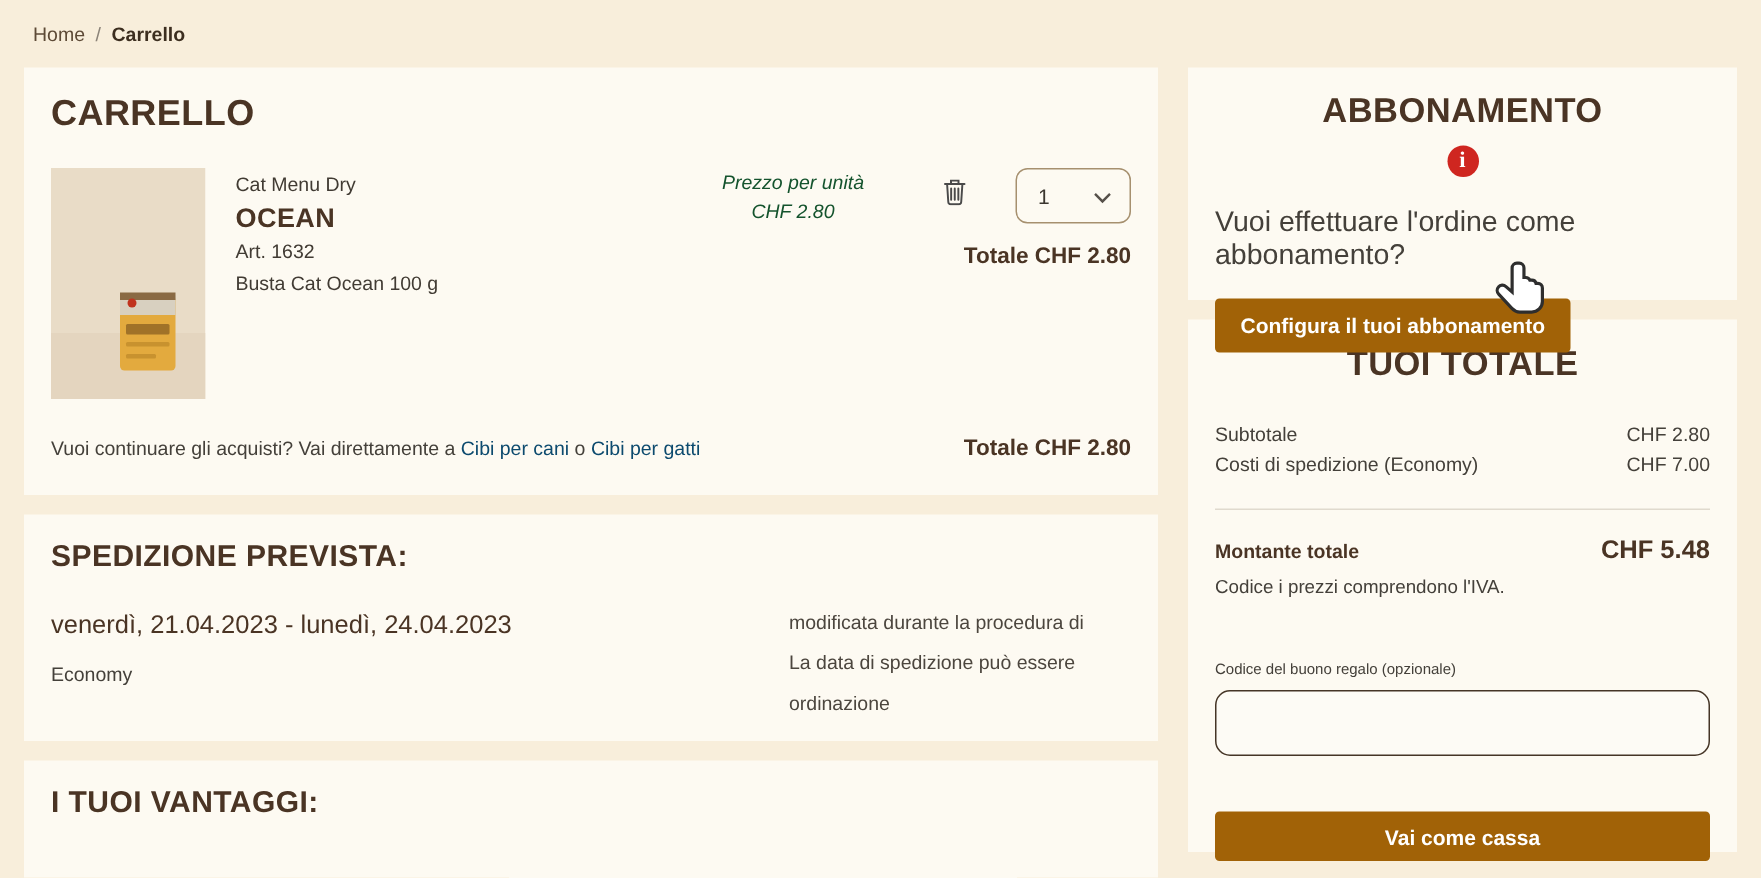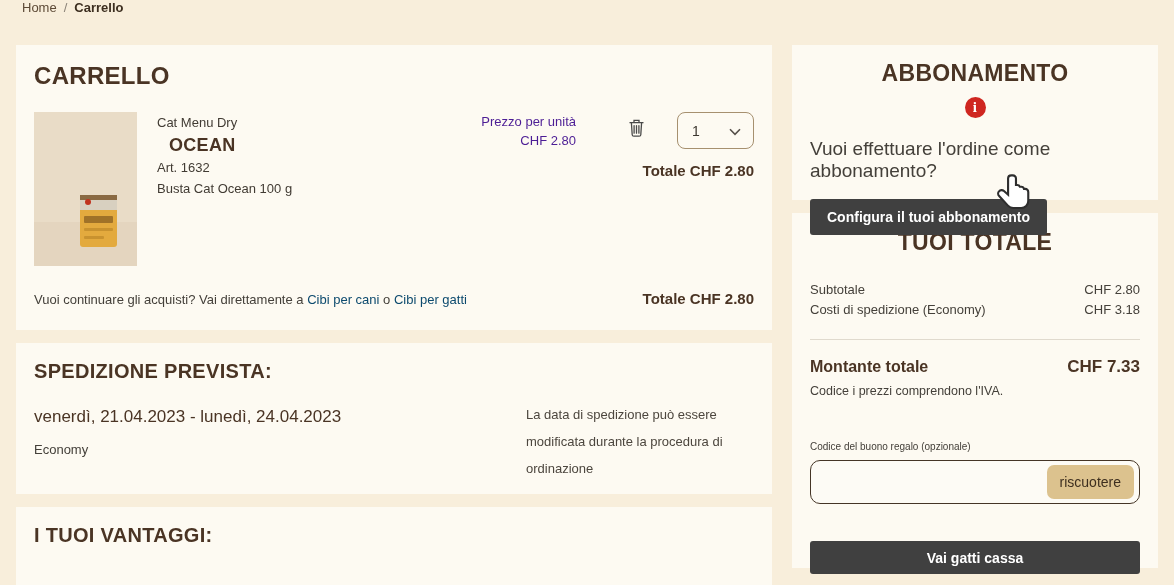--- a/index.html
+++ b/index.html
@@ -4,42 +4,42 @@
 <style>
   html,body{margin:0;padding:0;}
   body{
     width:1174px;height:585px;overflow:hidden;
     background:#f8eedb;
     font-family:"Liberation Sans", sans-serif;
     -webkit-font-smoothing:antialiased;
   }
   .page{width:1174px;height:585px;position:relative;box-sizing:border-box;padding:0 16px;}
   
-  .breadcrumb{height:45px;display:flex;padding-left:6px;font-size:13px;color:#5d4a36;gap:7px;}
+  .breadcrumb{height:45px;display:flex;align-items:center;padding-left:6px;font-size:13px;color:#5d4a36;gap:7px;}
   .breadcrumb a{color:#5d4a36;text-decoration:none;cursor:pointer;}
   .breadcrumb .sep{color:#8b8378;}
   .breadcrumb .crumb-current{color:#3c2e1f;font-weight:bold;}
   
   .columns{display:flex;gap:20px;align-items:flex-start;}
   .col-left{width:756px;display:flex;flex-direction:column;gap:13px;}
   .col-right{width:366px;display:flex;flex-direction:column;gap:13px;}
   .card{background:#fdfaf2;box-sizing:border-box;padding:17px 18px;}
   h1,h2{margin:0;color:#4a3424;font-weight:bold;letter-spacing:.3px;}
   h1{font-size:24px;}
   .h-mid{font-size:20px;}
   .h-right{font-size:23px;display:flex;align-items:center;gap:10px;flex-direction:column;}
   
   .card-cart{height:285px;}
   .product-row{display:flex;margin-top:22px;}
   .product-img{width:103px;height:154px;flex:0 0 103px;}
   .product-info{margin-left:20px;flex:1;color:#413b33;font-size:13px;line-height:21px;}
-  .product-name{font-size:18px;font-weight:bold;color:#4a3424;line-height:24px;letter-spacing:.3px;margin-left:12px;}
+  .product-name{font-size:18px;font-weight:bold;color:#4a3424;line-height:24px;letter-spacing:.3px;}
   .product-right{width:350px;}
   .right-top{display:flex;justify-content:flex-end;align-items:flex-start;}
-  .price-block{text-align:right;font-size:13px;color:#4c1d95;line-height:19px;}
+  .price-block{text-align:center;font-size:13px;color:#14532d;line-height:19px;font-style:italic;}
   .trash-btn{background:none;border:none;padding:2px;margin:4px 30px 0 50px;cursor:pointer;line-height:0;}
   .qty-select{width:77px;height:37px;box-sizing:border-box;border:1px solid #a6906f;border-radius:8px;
     display:flex;align-items:center;justify-content:space-between;padding:0 12px 0 14px;
     font-size:14px;color:#3b362f;cursor:pointer;background:transparent;}
   .line-total{text-align:right;font-size:15px;font-weight:bold;color:#4a3424;margin-top:12px;}
   .cart-bottom{display:flex;justify-content:space-between;align-items:baseline;margin-top:24px;}
   .continue{font-size:13px;color:#44403a;}
   .continue a{color:#0c4a6e;text-decoration:none;cursor:pointer;}
   .cart-total{font-size:15px;font-weight:bold;color:#4a3424;}
   
@@ -49,32 +49,32 @@
   .ship-method{margin-top:15px;font-size:13px;color:#44403a;}
   .ship-note{margin-top:18px;width:228px;font-size:13px;color:#4c463e;line-height:27px;}
   
   .card-benefits{height:120px;}
   
   .card-sub{height:155px;position:relative;padding-top:15px;}
   .info-icon{width:21px;height:21px;border-radius:50%;background:#cf2620;color:#fff;
     display:inline-flex;align-items:center;justify-content:center;
     font-family:"Liberation Serif", serif;font-size:15px;font-weight:bold;font-style:normal;}
   .sub-question{margin:20px 0 0 0;font-size:19px;color:#44403a;}
-  .btn-red{background:#404040;color:#fff;border:none;border-radius:3px;font-weight:bold;
+  .btn-red{background:#a16207;color:#fff;border:none;border-radius:3px;font-weight:bold;
     font-size:14px;font-family:"Liberation Sans", sans-serif;cursor:pointer;}
   .btn-configure{margin-top:17px;padding:10px 17px;}
   .cursor-hand{position:absolute;left:202px;top:128px;pointer-events:none;}
   
   .card-summary{height:355px;padding-top:16px;}
   .sum-rows{margin-top:24px;}
   .sum-row{display:flex;justify-content:space-between;font-size:13px;color:#44403a;line-height:20px;}
   .divider{border:none;border-top:1px solid #e0dace;margin:19px 0 0 0;}
   .sum-total{display:flex;justify-content:space-between;align-items:baseline;margin-top:17px;
     font-weight:bold;color:#4a3424;}
-  .sum-total .t-label{font-size:16px;}
+  .sum-total .t-label{font-size:13px;}
   .sum-total .t-value{font-size:17px;}
   .vat-note{margin-top:7px;font-size:12.5px;color:#44403a;}
   .voucher-label{margin-top:43px;font-size:10px;color:#44403a;}
   .voucher-box{position:relative;margin-top:8px;height:44px;box-sizing:border-box;
     border:1px solid #453526;border-radius:10px;background:#fdfbf5;}
   .voucher-box input{position:absolute;left:10px;top:4px;bottom:4px;right:110px;border:none;
     background:transparent;outline:none;font-size:14px;color:#3b362f;font-family:"Liberation Sans",sans-serif;}
   .btn-tan{position:absolute;top:4px;bottom:4px;right:5px;background:#dcc28e;color:#3e2f1f;
     border:none;border-radius:7px;padding:0 13px;font-size:14px;
     font-family:"Liberation Sans", sans-serif;cursor:pointer;}
@@ -163,22 +163,22 @@
       </section>
 
       <section class="card card-shipping">
         <h2 class="h-mid">SPEDIZIONE PREVISTA:</h2>
         <div class="ship-row">
           <div>
             <div class="ship-dates">venerdì, 21.04.2023 - lunedì, 24.04.2023</div>
             <div class="ship-method">Economy</div>
           </div>
           <div class="ship-note">
+            <div>modificata durante la procedura di</div>
             <div>La data di spedizione può essere</div>
-            <div>modificata durante la procedura di</div>
             <div>ordinazione</div>
           </div>
         </div>
       </section>
 
       <section class="card card-benefits">
         <h2 class="h-mid">I TUOI VANTAGGI:</h2>
       </section>
 
     </div>
@@ -202,36 +202,35 @@
       <section class="card card-summary">
         <h2 class="h-right">TUOI TOTALE</h2>
 
         <div class="sum-rows">
           <div class="sum-row">
             <span>Subtotale</span>
             <span>CHF 2.80</span>
           </div>
           <div class="sum-row">
             <span>Costi di spedizione (Economy)</span>
-            <span>CHF 3.18</span>
+            <span>CHF 7.00</span>
           </div>
         </div>
 
         <hr class="divider">
 
         <div class="sum-total">
           <span class="t-label">Montante totale</span>
-          <span class="t-value">CHF 7.33</span>
+          <span class="t-value">CHF 5.48</span>
         </div>
         <div class="vat-note">Codice i prezzi comprendono l'IVA.</div>
 
         <div class="voucher-label">Codice del buono regalo (opzionale)</div>
         <div class="voucher-box">
           <input value="" style="">
-          <button class="btn-tan">riscuotere</button>
-        </div>
-
-        <button class="btn-red btn-checkout">Vai gatti cassa</button>
+        </div>
+
+        <button class="btn-red btn-checkout">Vai come cassa</button>
       </section>
 
     </div>
   </div>
 </div>
 
 </body></html>

